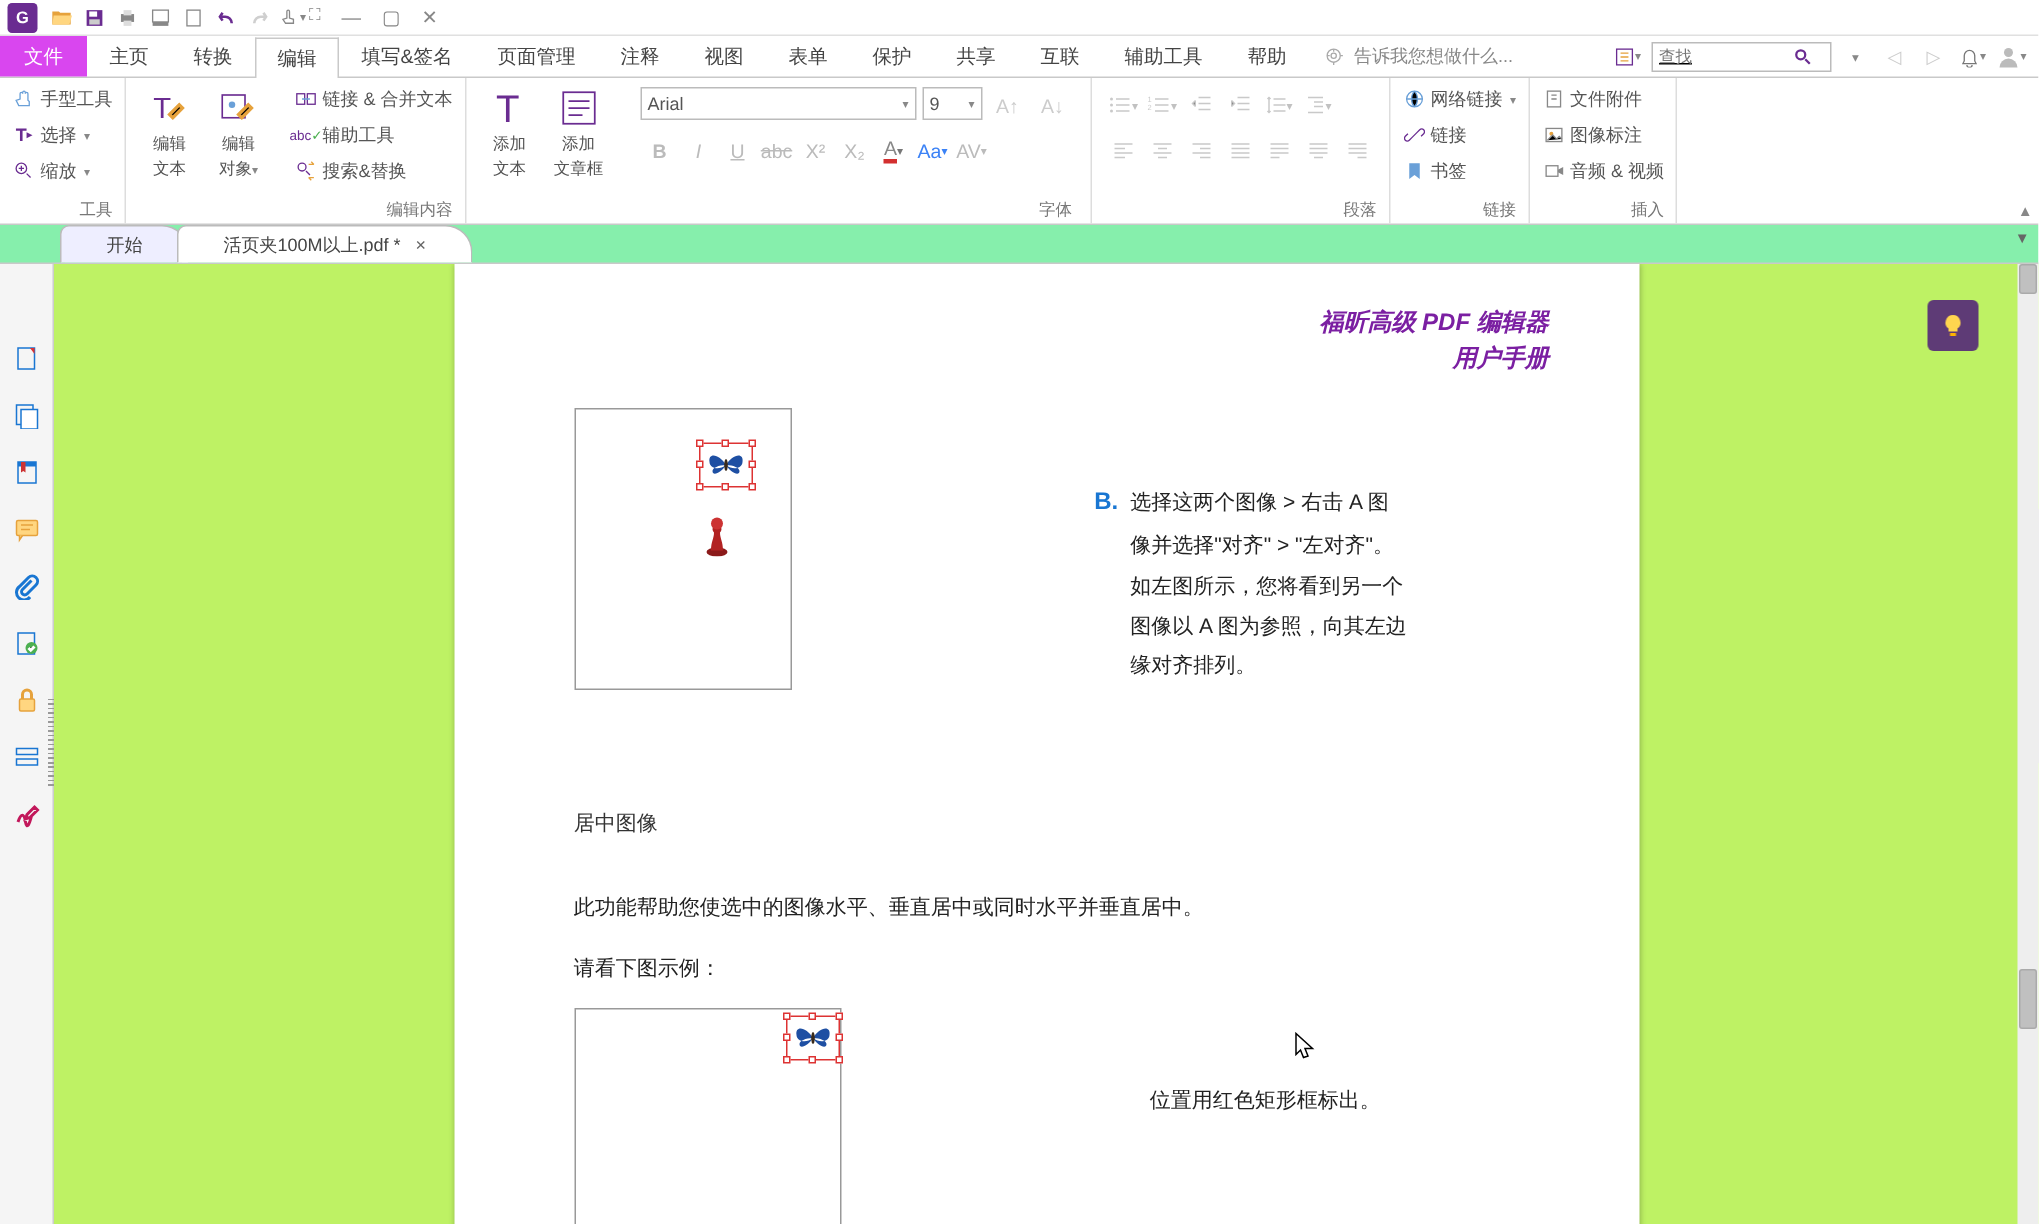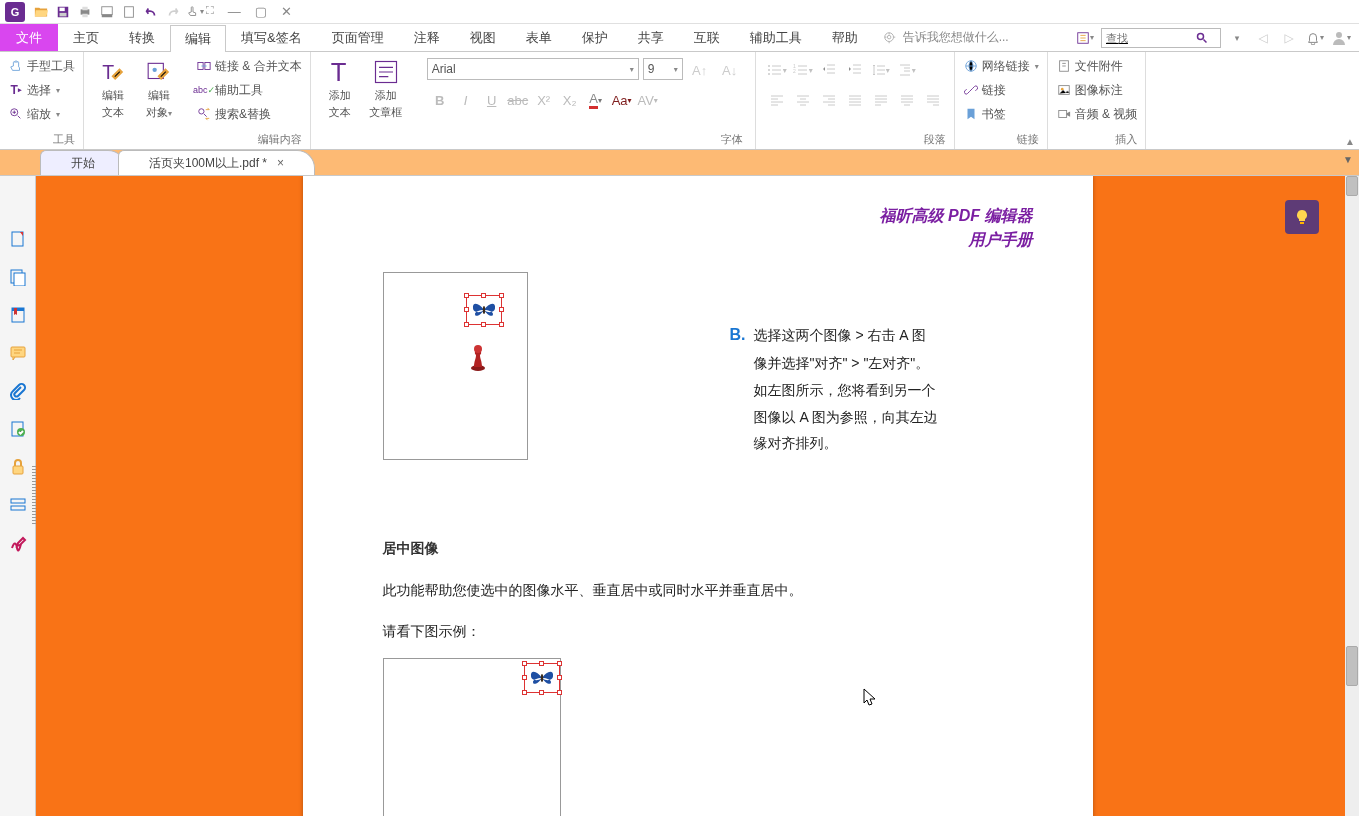--- a/index.html
+++ b/index.html
@@ -33,43 +33,43 @@
 .rgroup .glabel { text-align:right; color:#777; font-size:11px; padding-bottom:2px; }
 .smallrow { display:flex; align-items:center; gap:3px; color:#555; font-size:12px; height:24px; cursor:pointer; white-space:nowrap; }
 .smallrow .ico { width:16px; height:16px; display:flex; align-items:center; justify-content:center; }
 .bigbtn { display:flex; flex-direction:column; align-items:center; justify-content:center; gap:2px; padding:4px 4px 0 4px; cursor:pointer; color:#555; font-size:11px; min-width:42px; }
 .bigbtn .bicon { width:28px; height:28px; display:flex; align-items:center; justify-content:center; }
 .font-sel { border:1px solid #bbb; height:22px; background:#fff; padding:0 4px; color:#555; font-size:12px; display:flex; align-items:center; }
 .txtbtn { width:26px; height:24px; display:flex; align-items:center; justify-content:center; color:#777; cursor:pointer; font-size:13px; }
 .ribbon-collapse { position:absolute; right:4px; bottom:2px; color:#888; cursor:pointer; font-size:10px; }
 
 
-.doctabs { height:26px; background:#fdba74; border-bottom:1px solid #c9c9c9; display:flex; align-items:flex-end; padding-left:40px; position:relative; }
+.doctabs { height:26px; background:#86efac; border-bottom:1px solid #c9c9c9; display:flex; align-items:flex-end; padding-left:40px; position:relative; }
 .doctab { height:25px; padding:0 30px; border:1px solid #bbb; border-bottom:none; border-radius:6px 18px 0 0; margin-right:-8px; background:#fff; display:flex; align-items:center; gap:10px; font-size:12px; color:#444; position:relative; }
 .doctab.inactive { background:#eef; z-index:1; }
 .doctab.active { background:#fff; z-index:3; }
 .doctab .close { color:#666; font-size:12px; cursor:pointer; }
 .doctabs .expand { position:absolute; right:6px; top:4px; color:#666; font-size:10px; }
 
 
-.workspace { position:absolute; top:176px; left:0; right:0; bottom:0; display:flex; background:#f97316; }
+.workspace { position:absolute; top:176px; left:0; right:0; bottom:0; display:flex; background:#bef264; }
 .sidepane { width:36px; background:#f5f5f5; border-right:1px solid #ccc; display:flex; flex-direction:column; align-items:center; padding-top:6px; gap:16px; position:relative; }
 .sidepane .sico { width:22px; height:22px; display:flex; align-items:center; justify-content:center; color:#1976d2; cursor:pointer; }
 .sidepane .handle { position:absolute; right:-1px; top:50%; width:4px; height:60px; background:repeating-linear-gradient(#999 0 1px, transparent 1px 3px); transform:translateY(-50%); }
 .canvas { flex:1; overflow:hidden; position:relative; display:flex; justify-content:center; }
 .page { width:790px; min-height:1000px; background:#fff; margin:0 0; box-shadow:0 0 4px rgba(0,0,0,.3); padding:28px 60px 40px 80px; position:relative; }
 .hdr-title { text-align:right; color:#7b1fa2; font-style:italic; font-weight:bold; font-size:16px; line-height:1.5; margin-bottom:20px; }
 .figbox { border:1px solid #999; width:145px; height:188px; position:relative; }
 .img-sel { border:1px solid #d33; position:absolute; }
 .img-sel .h { width:5px; height:5px; border:1px solid #d33; background:#fff; position:absolute; }
 .butterfly { width:28px; height:22px; }
 .pawn { width:16px; height:28px; }
 .body-txt { font-size:14px; color:#222; line-height:1.9; }
 .listlbl { color:#1976d2; font-weight:bold; font-size:16px; margin-right:8px; }
-.sec-h { font-weight:bold; font-size:14px; margin-top:40px; margin-bottom:19px; }
+.sec-h { font-weight:normal; font-size:14px; margin-top:40px; margin-bottom:33px; }
 .row2 { display:flex; gap:12px; align-items:flex-start; }
 .col-r { flex:1; padding-top:48px; }
 .cursor { position:absolute; left:560px; top:512px; pointer-events:none; }
 .tipbtn { position:fixed; right:40px; top:200px; width:34px; height:34px; background:#5e3b76; border-radius:4px; display:flex; align-items:center; justify-content:center; color:#ffd54f; }
 .scroll-track { position:absolute; right:0; top:176px; bottom:0; width:14px; background:#eee; }
 .scroll-thumb { position:absolute; right:1px; width:12px; background:#c0c0c0; border:1px solid #aaa; border-radius:2px; }
 
 select,input { font-family:inherit; }
 </style>
 </head>
@@ -300,21 +300,21 @@
         <span>添加</span>
         <span>文章框</span>
       </div>
     </div>
     <div class="glabel">&nbsp;</div>
   </div>
 
   <div class="rgroup" style="padding-left:12px;padding-right:12px">
     <div class="gbody" style="flex-direction:column;gap:6px;align-items:flex-start;padding-top:4px">
       <div style="display:flex;gap:4px">
-        <div class="font-sel" style="width:212px">
+        <div class="font-sel" style="width:184px">
             <span style="flex:1">Arial</span>
             <span style="font-size:8px;color:#888">▾</span>
           </div>
         <div class="font-sel" style="width:40px">
             <span style="flex:1">9</span>
             <span style="font-size:8px;color:#888">▾</span>
           </div>
         <div class="txtbtn" style="color:#ccc">A↑</div>
         <div class="txtbtn" style="color:#ccc">A↓</div>
       </div>
@@ -324,21 +324,21 @@
         <div class="txtbtn" style="text-decoration:underline;color:#bbb">U</div>
         <div class="txtbtn" style="color:#bbb">
             <span style="text-decoration:line-through">abc</span>
           </div>
         <div class="txtbtn" style="color:#bbb">X²</div>
         <div class="txtbtn" style="color:#bbb">X₂</div>
         <div class="txtbtn">
             <span style="border-bottom:3px solid #d32f2f;color:#888">A</span>
             <span style="font-size:8px">▾</span>
           </div>
-        <div class="txtbtn" style="color:#7f1d1d">Aa<span style="font-size:8px">▾</span></div>
+        <div class="txtbtn" style="color:#3b82f6">Aa<span style="font-size:8px">▾</span></div>
         <div class="txtbtn" style="color:#bbb">AV<span style="font-size:8px">▾</span></div>
       </div>
     </div>
     <div class="glabel">字体</div>
   </div>
 
   <div class="rgroup">
     <div class="gbody" style="flex-direction:column;gap:6px;padding-top:4px;opacity:.45">
       <div style="display:flex">
         <div class="txtbtn">
@@ -624,20 +624,21 @@
                 <div class="h" style="left:-3px;bottom:-3px"></div>
                 <div class="h" style="right:-3px;bottom:-3px"></div>
                 <div class="h" style="left:50%;top:-3px;margin-left:-3px"></div>
                 <div class="h" style="left:50%;bottom:-3px;margin-left:-3px"></div>
                 <div class="h" style="left:-3px;top:50%;margin-top:-3px"></div>
                 <div class="h" style="right:-3px;top:50%;margin-top:-3px"></div>
             </div>
           </div>
         </div>
         <div class="col-r body-txt" style="padding-left:170px">
+          <div style="padding-left:24px">位置用红色矩形框标出。</div>
         </div>
       </div>
 
       <svg class="cursor" width="16" height="20" viewBox="0 0 16 20">
           <path fill="#fff" stroke="#000" d="M1 1v14l3-3 2 5 3-1-2-5h5z"></path>
         </svg>
     </div>
   </div>
 </div>
 

